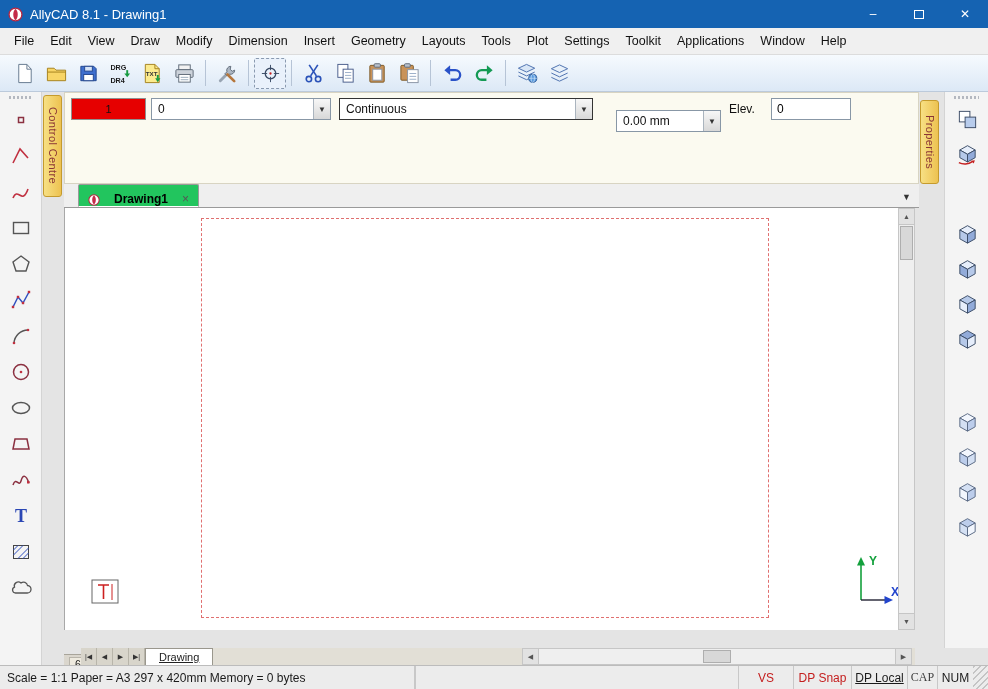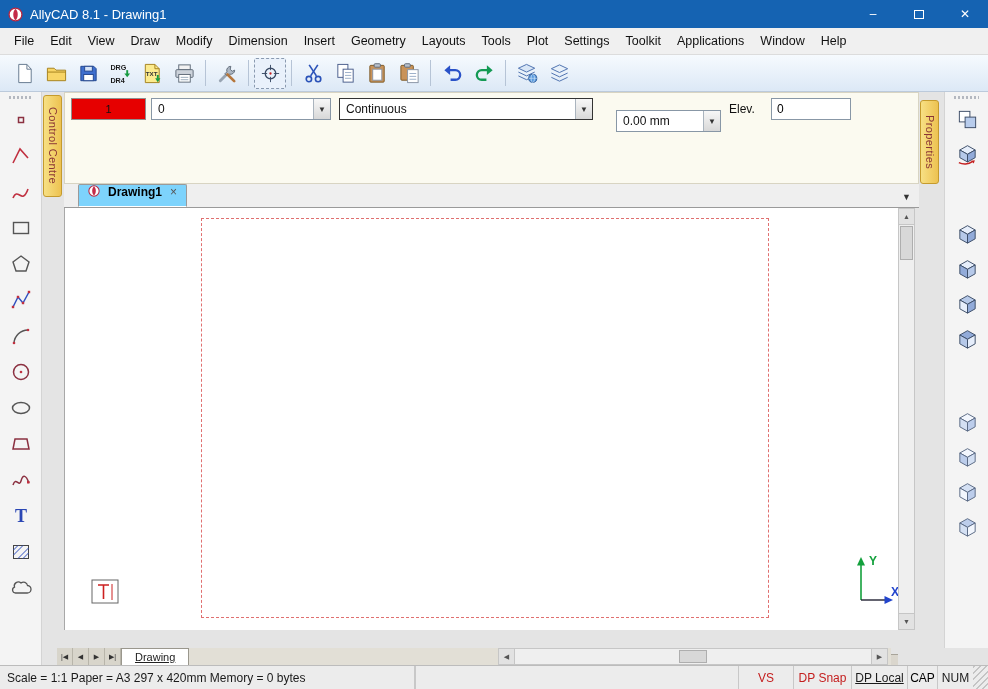--- a/index.html
+++ b/index.html
@@ -49,21 +49,21 @@
   .elev-input { position:absolute; left:706px; top:5px; width:80px; height:22px; border:1px solid #8897a6; padding:0 5px; font-size:12px; font-family:"Liberation Sans",sans-serif; background:#fff; }
 
   
   .right-toolbox { position:absolute; top:92px; left:944px; width:44px; height:556px; background:#f4f4f4; border-left:1px solid #d4d4d4; }
   .rt-btn { width:44px; height:35px; display:flex; align-items:center; justify-content:center; background:transparent; border:none; cursor:pointer; }
   .rt-btn svg { width:23px; height:23px; }
   .rt-gap1 { height:45px; } .rt-gap2 { height:48px; }
 
   
   .doc-tabbar { position:absolute; top:184px; left:64px; width:855px; height:24px; background:#efefef; border-bottom:1px solid #9a9a9a; display:flex; align-items:flex-end; }
-  .doc-tab { margin-left:14px; height:23px; background:#7dd3fc; border:1px solid #9a9a9a; border-bottom:1px solid #fff; border-radius:2px 2px 0 0; display:flex; align-items:flex-start; gap:8px; padding:0 9px; font-weight:bold; font-size:12px; cursor:pointer; }
+  .doc-tab { margin-left:14px; height:23px; background:#22c55e; border:1px solid #9a9a9a; border-bottom:1px solid #fff; border-radius:2px 2px 0 0; display:flex; align-items:flex-end; gap:14px; padding:0 9px; font-weight:bold; font-size:12px; cursor:pointer; }
   .doc-tab svg { width:12px; height:12px; }
   .tab-close { font-weight:normal; color:#555; font-size:12px; cursor:pointer; }
   .tab-overflow { margin-left:auto; margin-right:8px; margin-bottom:5px; font-size:9px; color:#333; cursor:pointer; }
 
   
   .canvas { position:absolute; top:208px; left:64px; width:834px; height:422px; background:#fff; border-left:1px solid #a8a8a8; }
   .page-outline { position:absolute; left:136px; top:10px; width:568px; height:400px; border:1px dashed #e07070; }
   .cursor-marker { position:absolute; left:24px; top:368px; width:34px; height:32px; }
   .axis-marker { position:absolute; left:786px; top:344px; width:50px; height:60px; }
 
@@ -79,39 +79,39 @@
   .ruler-ticks { position:absolute; left:84px; right:2px; top:0; bottom:0;
     background-image:
       repeating-linear-gradient(90deg,#333 0 1px,transparent 1px 40px),
       repeating-linear-gradient(90deg,#555 0 1px,transparent 1px 20px),
       repeating-linear-gradient(90deg,#8a867c 0 1px,transparent 1px 5px);
     background-size:100% 14px,100% 10px,100% 6px;
     background-position:left bottom,left bottom,left bottom;
     background-repeat:no-repeat,no-repeat,no-repeat; }
 
   
-  .sheet-bar { position:relative; position:absolute; top:648px; left:57px; width:834px; height:17px; background:#e2dfd6; display:flex; align-items:stretch; }
+  .sheet-bar { position:relative; position:absolute; top:648px; left:81px; width:834px; height:17px; background:#e2dfd6; display:flex; align-items:stretch; }
   .nav-btn { width:16px; display:flex; align-items:center; justify-content:center; background:#d8d5cb; border-right:1px solid #b8b5aa; color:#333; font-size:7px; cursor:pointer; flex:none; }
   .sheet-tab { padding:0 13px; display:flex; align-items:center; background:#fff; border:1px solid #9a978d; border-bottom:none; font-size:11px; text-decoration:underline; color:#222; cursor:pointer; flex:none; }
   .h-scroll { position:absolute; left:441px; top:0; width:390px; height:17px; background:#efefef; border:1px solid #c6c6c6; }
   .hs-btn { position:absolute; top:0; width:16px; height:15px; display:flex; align-items:center; justify-content:center; font-size:7px; color:#555; background:#e2e2e2; cursor:pointer; }
   .hs-left { left:0; border-right:1px solid #c6c6c6; }
   .hs-right { right:0; border-left:1px solid #c6c6c6; }
   .hs-thumb { position:absolute; left:180px; top:1px; width:28px; height:13px; background:#d8d8d8; border:1px solid #aeaeae; cursor:pointer; }
 
   
   .statusbar { position:absolute; top:665px; left:0; width:988px; height:24px; background:#ececec; border-top:1px solid #bcbcbc; display:flex; align-items:center; color:#1a1a1a; font-size:12px; }
   .sb-info { width:414px; padding:0 7px; white-space:nowrap; overflow:hidden; }
   .sb-sep { width:1px; align-self:stretch; background:#c8c8c8; flex:none; }
   .sb-coords { width:218px; padding:0 8px; white-space:nowrap; }
   .sb-fill { flex:1; }
   .sb-toggle { align-self:stretch; display:flex; align-items:center; justify-content:center; border-left:1px solid #c8c8c8; cursor:pointer; flex:none; }
   .w50{width:50px;margin-top:32px;} .w55{width:55px;} .w58{width:58px;} .w56{width:56px;text-decoration:underline;} .w30{width:30px;} .w36{width:36px;}
   .sb-toggle.red { color:#c41e1e; }
-  .sb-toggle.dim { color:#000000; }
+  .sb-toggle.dim { color:#404040;font-family:Liberation Serif, serif; }
   .sb-grip { width:15px; align-self:stretch; background:repeating-linear-gradient(135deg,#c4c4c4 0 1.5px,transparent 1.5px 4.5px); }
 </style>
 </head>
 <body>
 
 <div id="window">
 
   <div class="titlebar">
     <svg viewBox="0 0 14 14" width="15" height="15">
         <circle cx="7" cy="7" r="6" fill="#fff" stroke="#b82640" stroke-width="1.2"></circle>

